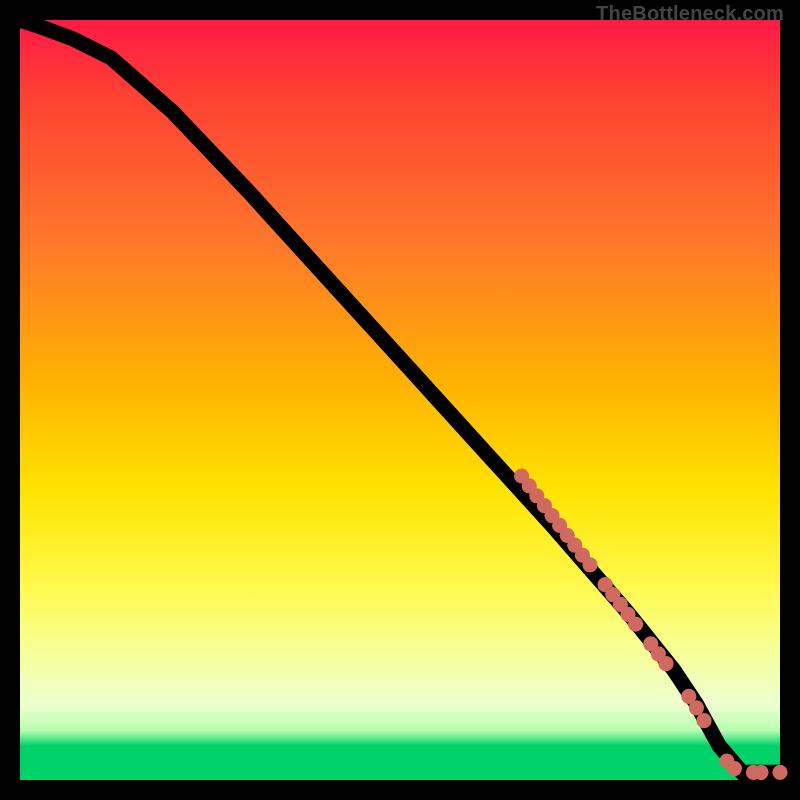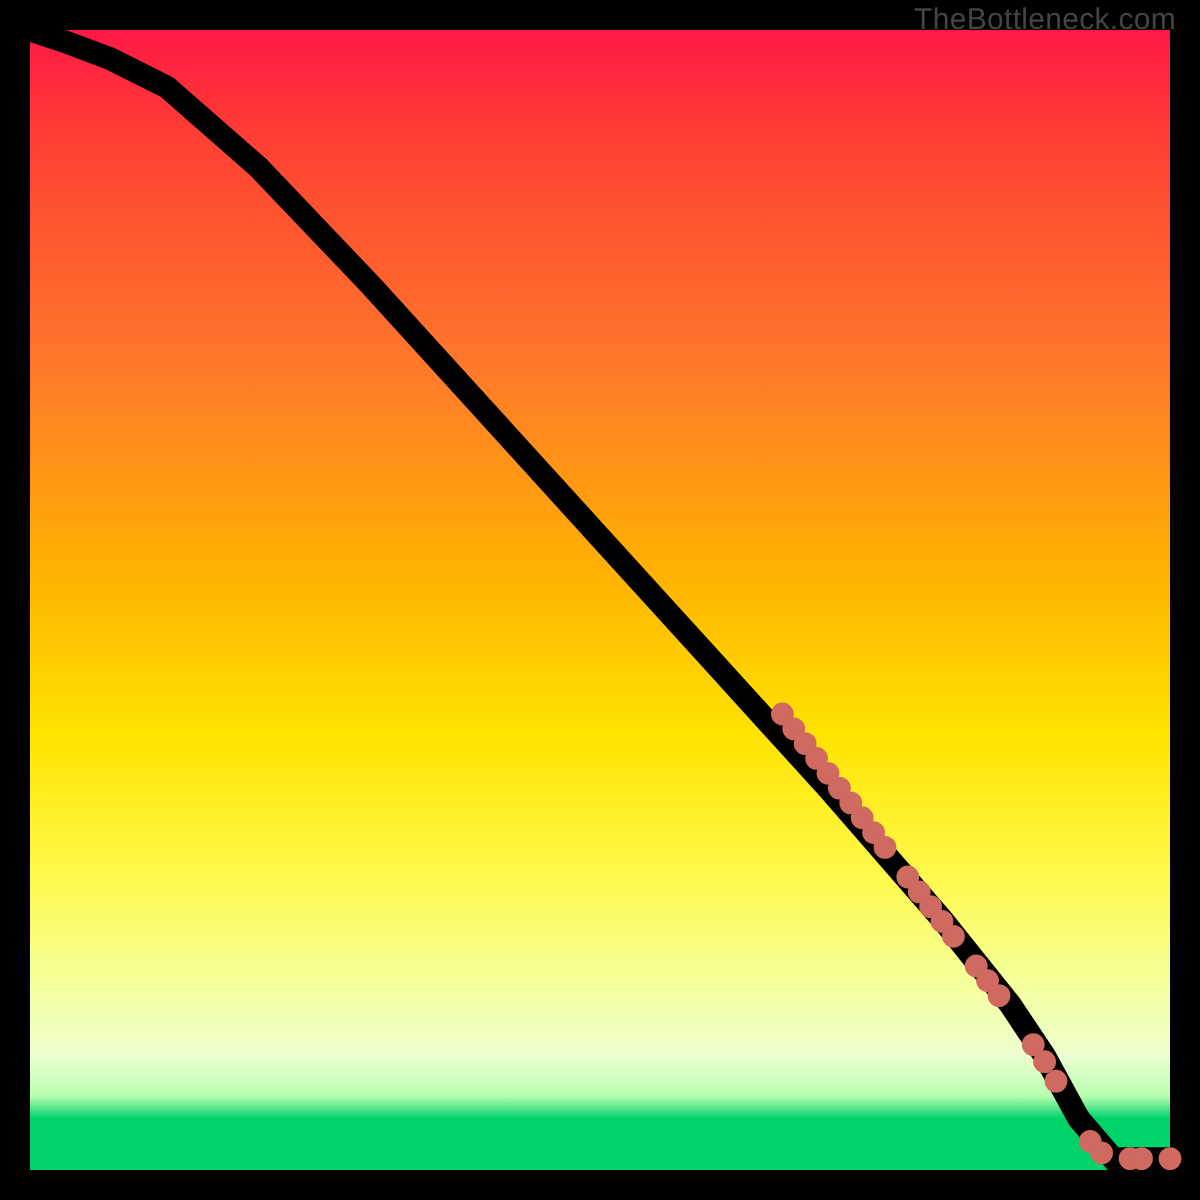--- a/index.html
+++ b/index.html
@@ -26,21 +26,21 @@
     width: 760px;
     height: 760px;
     
   }
   .watermark {
     position: absolute;
     top: -18px;
     right: -4px;
     color: #444;
     font-size: 20px;
-    font-weight: 400;
+    font-weight: 700;
     letter-spacing: 0.2px;
   }
   svg.curve {
     position: absolute;
     left: 0;
     top: 0;
     width: 760px;
     height: 760px;
     overflow: visible;
   }

